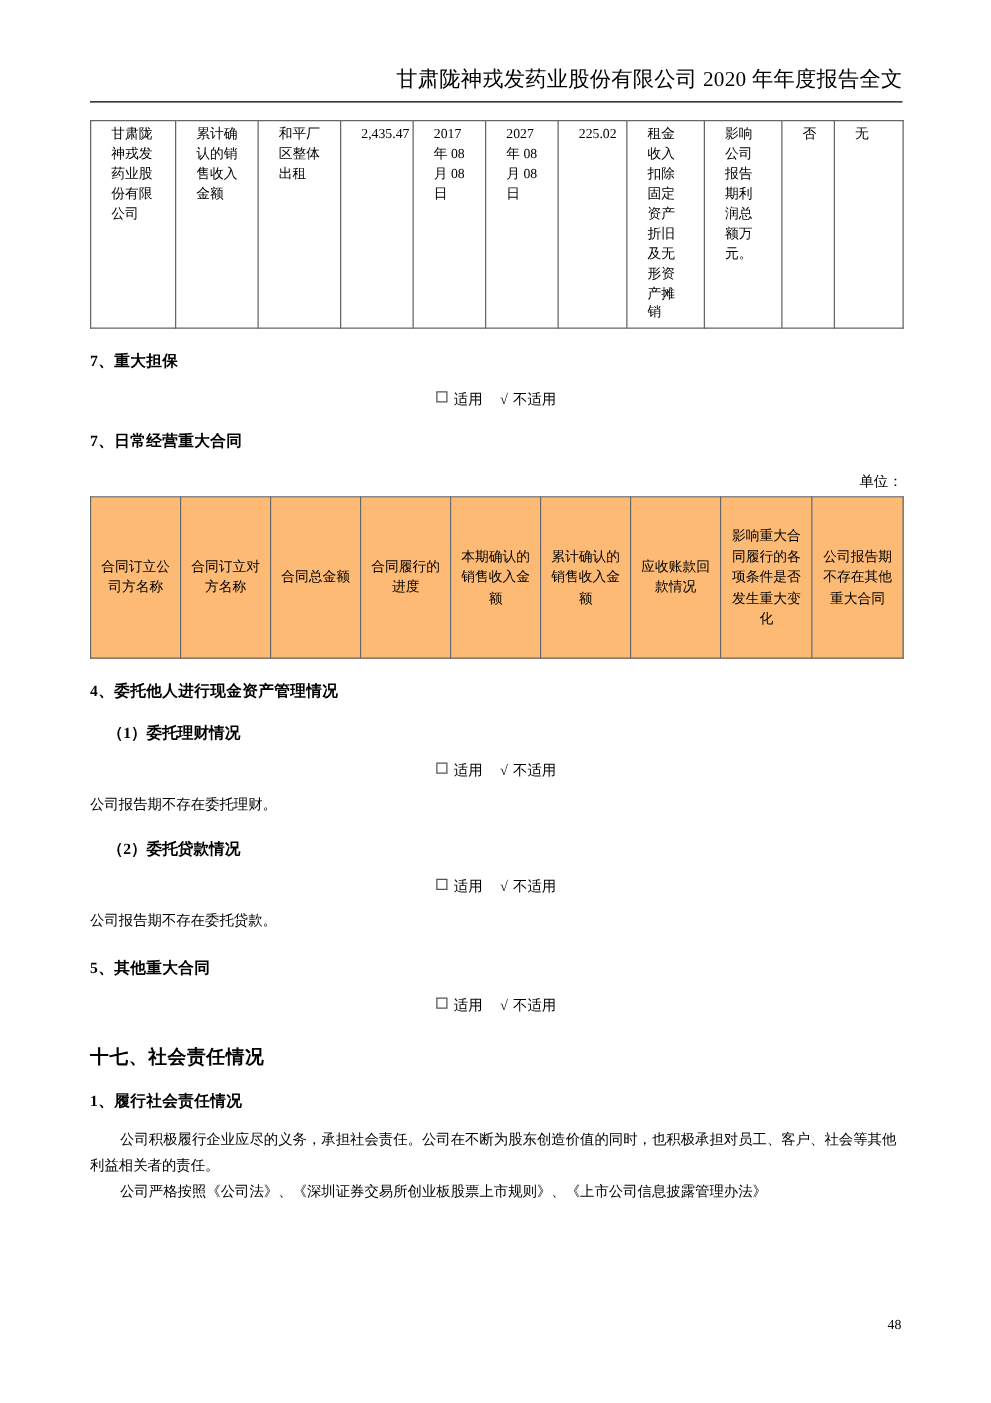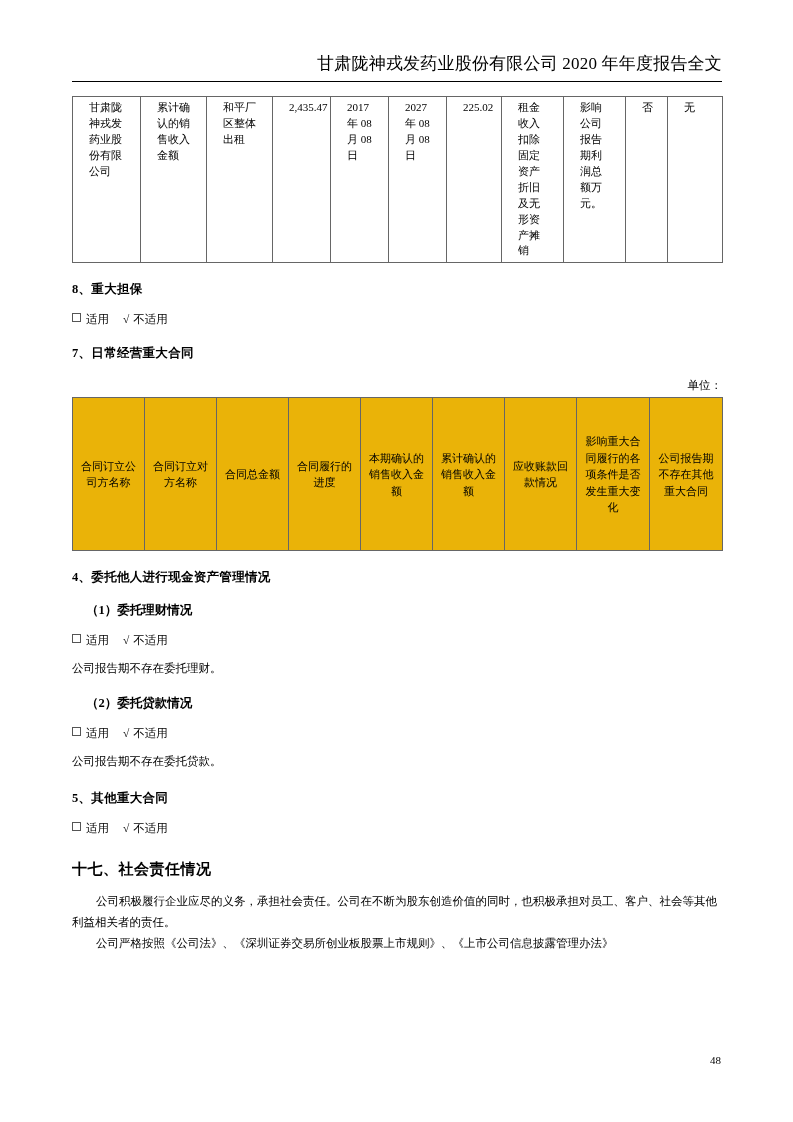--- a/index.html
+++ b/index.html
@@ -74,20 +74,21 @@
     letter-spacing: 0.5px;
   }
   .sub-bold {
     font-size: 12.5px;
     font-weight: bold;
     margin: 16px 0 0 14px;
   }
   .choice {
     font-size: 11.5px;
     margin: 14px 0 0 0;
+    text-align: center;
   }
   .choice .box {
     display: inline-block;
     width: 7px;
     height: 7px;
     border: 1px solid #555;
     margin-right: 5px;
     vertical-align: 1px;
   }
   .choice .tick {
@@ -101,27 +102,27 @@
   }
   .para-indent {
     text-indent: 24px;
   }
   .unit-line {
     text-align: right;
     font-size: 11.5px;
     margin: 16px 0 4px 0;
   }
   table.t2 th {
-    background: #eab308;
+    background: #fdba74;
     text-align: center;
     vertical-align: middle;
     height: 110px;
     font-size: 11px;
     line-height: 1.5;
-    padding: 21px 5px;
+    padding: 9px 5px;
   }
   .body-block {
     margin-top: 12px;
     font-size: 11.5px;
     line-height: 1.85;
   }
   .body-block p {
     margin: 0;
   }
   .page-num {
@@ -166,21 +167,21 @@
         <td class="ctr">2027 年 08 月 08 日</td>
         <td class="num">225.02</td>
         <td>租金收入扣除固定资产折旧及无形资产摊销</td>
         <td>影响公司报告期利润总额万元。</td>
         <td>否</td>
         <td>无</td>
       </tr>
     </tbody>
       </table>
 
-    <div class="heading-bold">8、重大担保</div>
+    <div class="heading-bold">7、重大担保</div>
 
     <div class="choice">
       <span class="box"></span><span>适用</span><span class="tick">√</span><span>不适用</span>
     </div>
 
 
     <div class="heading-bold">7、日常经营重大合同</div>
 
     <div class="unit-line">单位：</div>
 
@@ -231,20 +232,21 @@
 
     <div class="heading-bold">5、其他重大合同</div>
 
     <div class="choice">
       <span class="box"></span><span>适用</span><span class="tick">√</span><span>不适用</span>
     </div>
 
 
     <div class="sec-heading">十七、社会责任情况</div>
 
+    <div class="heading-bold">1、履行社会责任情况</div>
 
     <div class="body-block">
       <p class="para-indent">公司积极履行企业应尽的义务，承担社会责任。公司在不断为股东创造价值的同时，也积极承担对员工、客户、社会等其他利益相关者的责任。</p>
       <p class="para-indent">公司严格按照《公司法》、《深圳证券交易所创业板股票上市规则》、《上市公司信息披露管理办法》</p>
     </div>
 
   </div>
 
   <div class="page-num">48</div>
 

